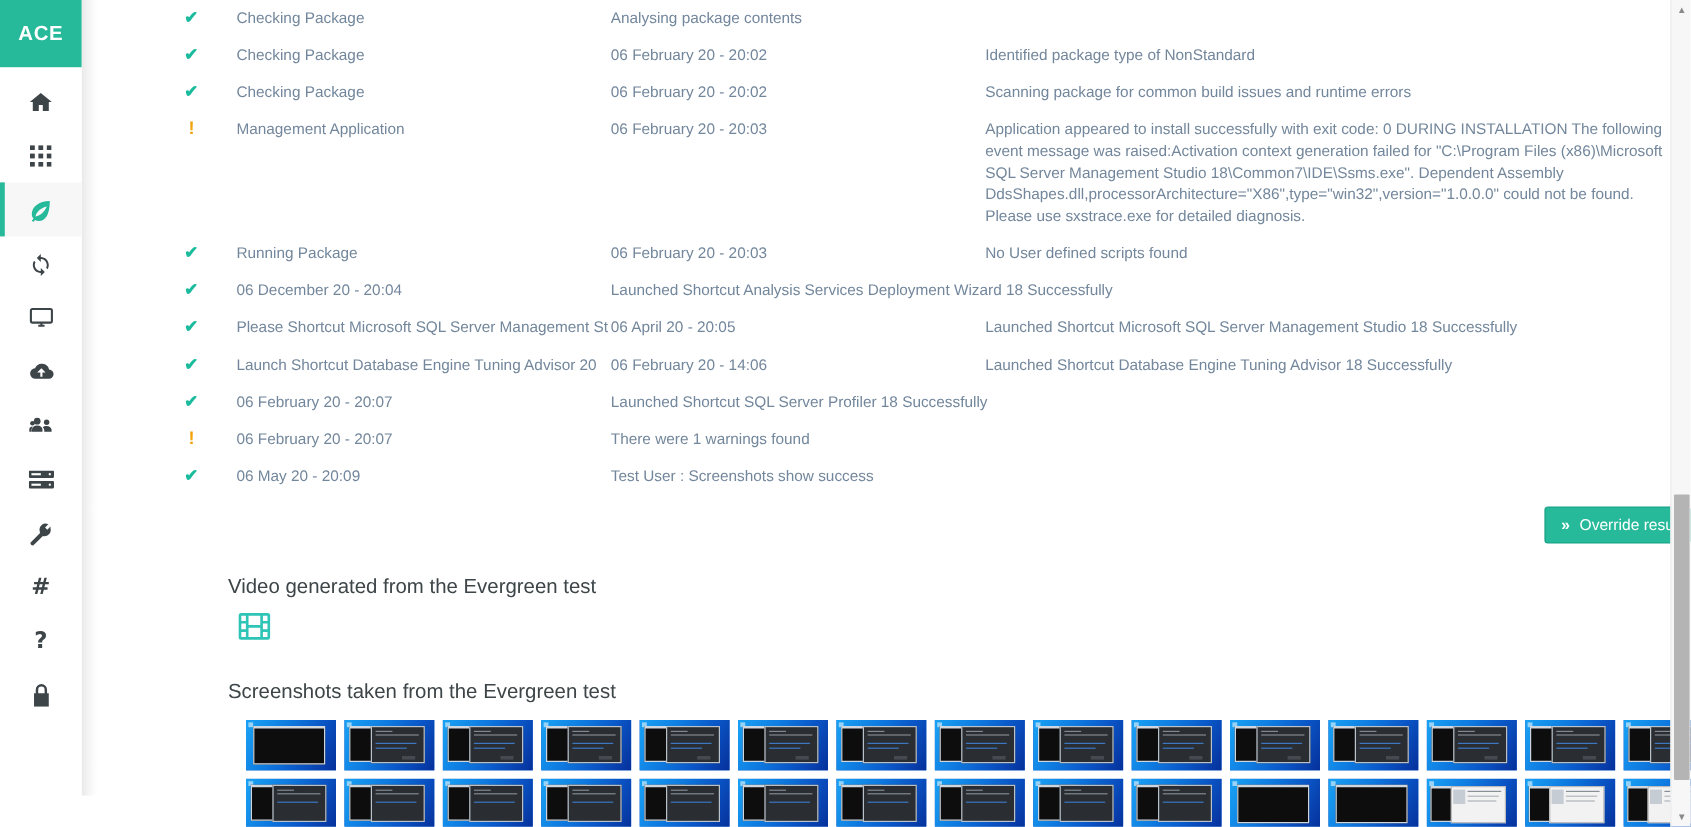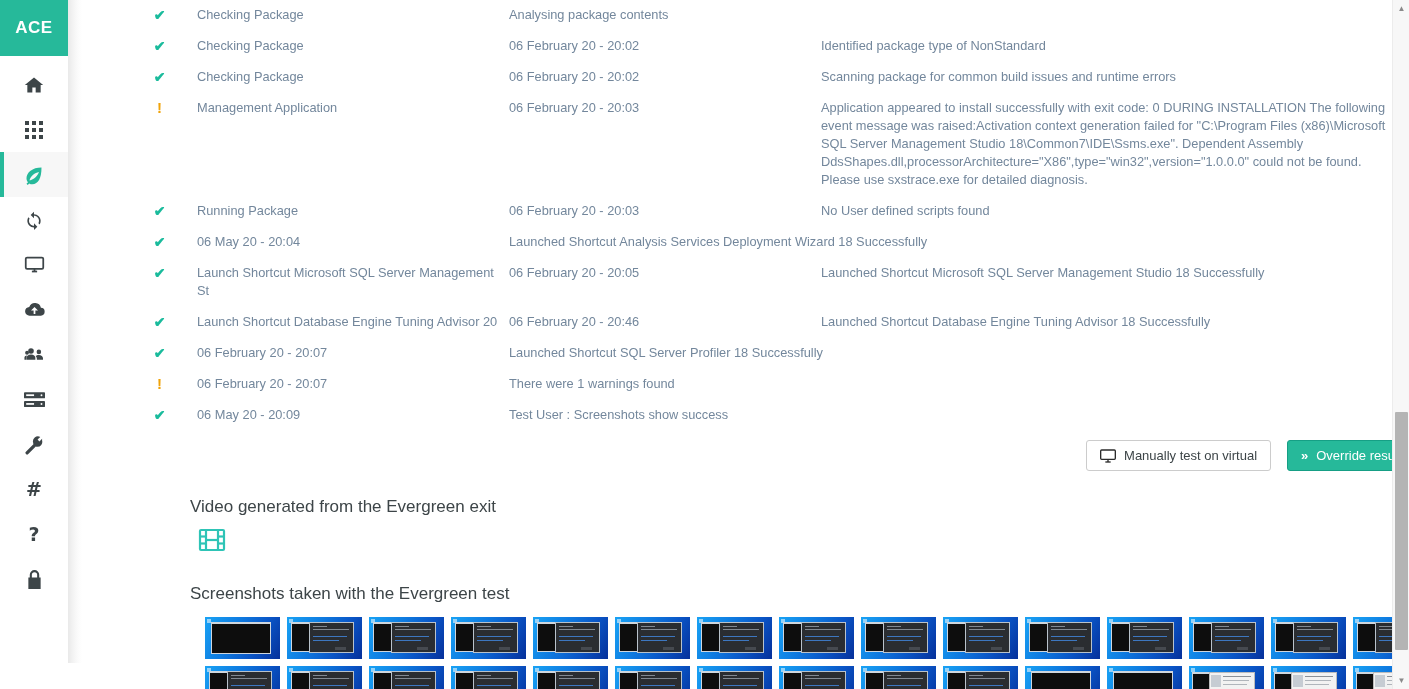--- a/index.html
+++ b/index.html
@@ -299,37 +299,37 @@
       <div class="log-row">
         <div class="c-status"><span class="ico-ok">✔</span></div>
         <div class="c-stage cell-txt">Running Package</div>
         <div class="c-time cell-txt">06 February 20 - 20:03</div>
         <div class="c-msg cell-txt">No User defined scripts found</div>
       </div>
       <div class="rowpad"></div>
 
       <div class="log-row">
         <div class="c-status"><span class="ico-ok">✔</span></div>
-        <div class="c-time cell-txt">06 May 20 - 20:04</div>
+        <div class="c-time cell-txt">06 December 20 - 20:04</div>
         <div class="c-msg cell-txt">Launched Shortcut Analysis Services Deployment Wizard 18 Successfully</div>
       </div>
       <div class="rowpad"></div>
 
       <div class="log-row">
         <div class="c-status"><span class="ico-ok">✔</span></div>
-        <div class="c-stage cell-txt">Launch Shortcut Microsoft SQL Server Management St</div>
-        <div class="c-time cell-txt">06 February 20 - 20:05</div>
+        <div class="c-stage cell-txt">Please Shortcut Microsoft SQL Server Management St</div>
+        <div class="c-time cell-txt">06 April 20 - 20:05</div>
         <div class="c-msg cell-txt">Launched Shortcut Microsoft SQL Server Management Studio 18 Successfully</div>
       </div>
       <div class="rowpad"></div>
 
       <div class="log-row">
         <div class="c-status"><span class="ico-ok">✔</span></div>
         <div class="c-stage cell-txt">Launch Shortcut Database Engine Tuning Advisor 20</div>
-        <div class="c-time cell-txt">06 February 20 - 20:46</div>
+        <div class="c-time cell-txt">06 February 20 - 14:06</div>
         <div class="c-msg cell-txt">Launched Shortcut Database Engine Tuning Advisor 18 Successfully</div>
       </div>
       <div class="rowpad"></div>
 
       <div class="log-row">
         <div class="c-status"><span class="ico-ok">✔</span></div>
         <div class="c-time cell-txt">06 February 20 - 20:07</div>
         <div class="c-msg cell-txt">Launched Shortcut SQL Server Profiler 18 Successfully</div>
       </div>
       <div class="rowpad"></div>
@@ -343,53 +343,43 @@
 
       <div class="log-row">
         <div class="c-status"><span class="ico-ok">✔</span></div>
         <div class="c-time cell-txt">06 May 20 - 20:09</div>
         <div class="c-msg cell-txt">Test User : Screenshots show success</div>
       </div>
 
     </div>
 
     <div class="actions">
-      <button class="btn btn-default">
-        <span class="monitor-ico">
-          <svg width="16" height="14" viewBox="0 0 24 20" fill="none" stroke="#2b2b2b" stroke-width="2">
-              <rect x="1" y="1" width="22" height="14" rx="1.5"></rect>
-              <line x1="8" y1="19" x2="16" y2="19"></line>
-              <line x1="12" y1="15" x2="12" y2="19"></line>
-            </svg>
-        </span>
-        <span>Manually test on virtual</span>
-      </button>
       <button class="btn btn-success">
         <span class="chev">»</span>
         <span>Override resu</span>
       </button>
     </div>
 
-    <h2 class="section-title">Video generated from the Evergreen exit</h2>
+    <h2 class="section-title">Video generated from the Evergreen test</h2>
     <div class="video-row">
       <span class="film-ico">
         <svg width="28" height="28" viewBox="0 0 28 28" fill="none" stroke="#2ec4b6" stroke-width="2.2">
           <rect x="2" y="4" width="24" height="20" rx="1"></rect>
           <line x1="8" y1="4" x2="8" y2="24"></line>
           <line x1="20" y1="4" x2="20" y2="24"></line>
           <line x1="2" y1="10.5" x2="8" y2="10.5"></line>
           <line x1="2" y1="17.5" x2="8" y2="17.5"></line>
           <line x1="20" y1="10.5" x2="26" y2="10.5"></line>
           <line x1="20" y1="17.5" x2="26" y2="17.5"></line>
           <line x1="8" y1="14" x2="20" y2="14"></line>
         </svg>
       </span>
     </div>
 
-    <h2 class="section-title">Screenshots taken with the Evergreen test</h2>
+    <h2 class="section-title">Screenshots taken from the Evergreen test</h2>
     <div class="shots-wrap">
       <div class="shots-grid" id="shots-grid">
           <div class="thumb">
             <div class="t-desk"></div>
             <div class="" style="position:absolute;left:2px;top:2px;width:4px;height:4px;background:rgba(255,255,255,.55);"></div>
             <div class="t-win" style="left:6px;top:5px;width:60px;height:32px;"></div>
           </div>
           <div class="thumb">
             <div class="t-desk"></div>
             <div class="" style="position:absolute;left:2px;top:2px;width:4px;height:4px;background:rgba(255,255,255,.55);"></div>

